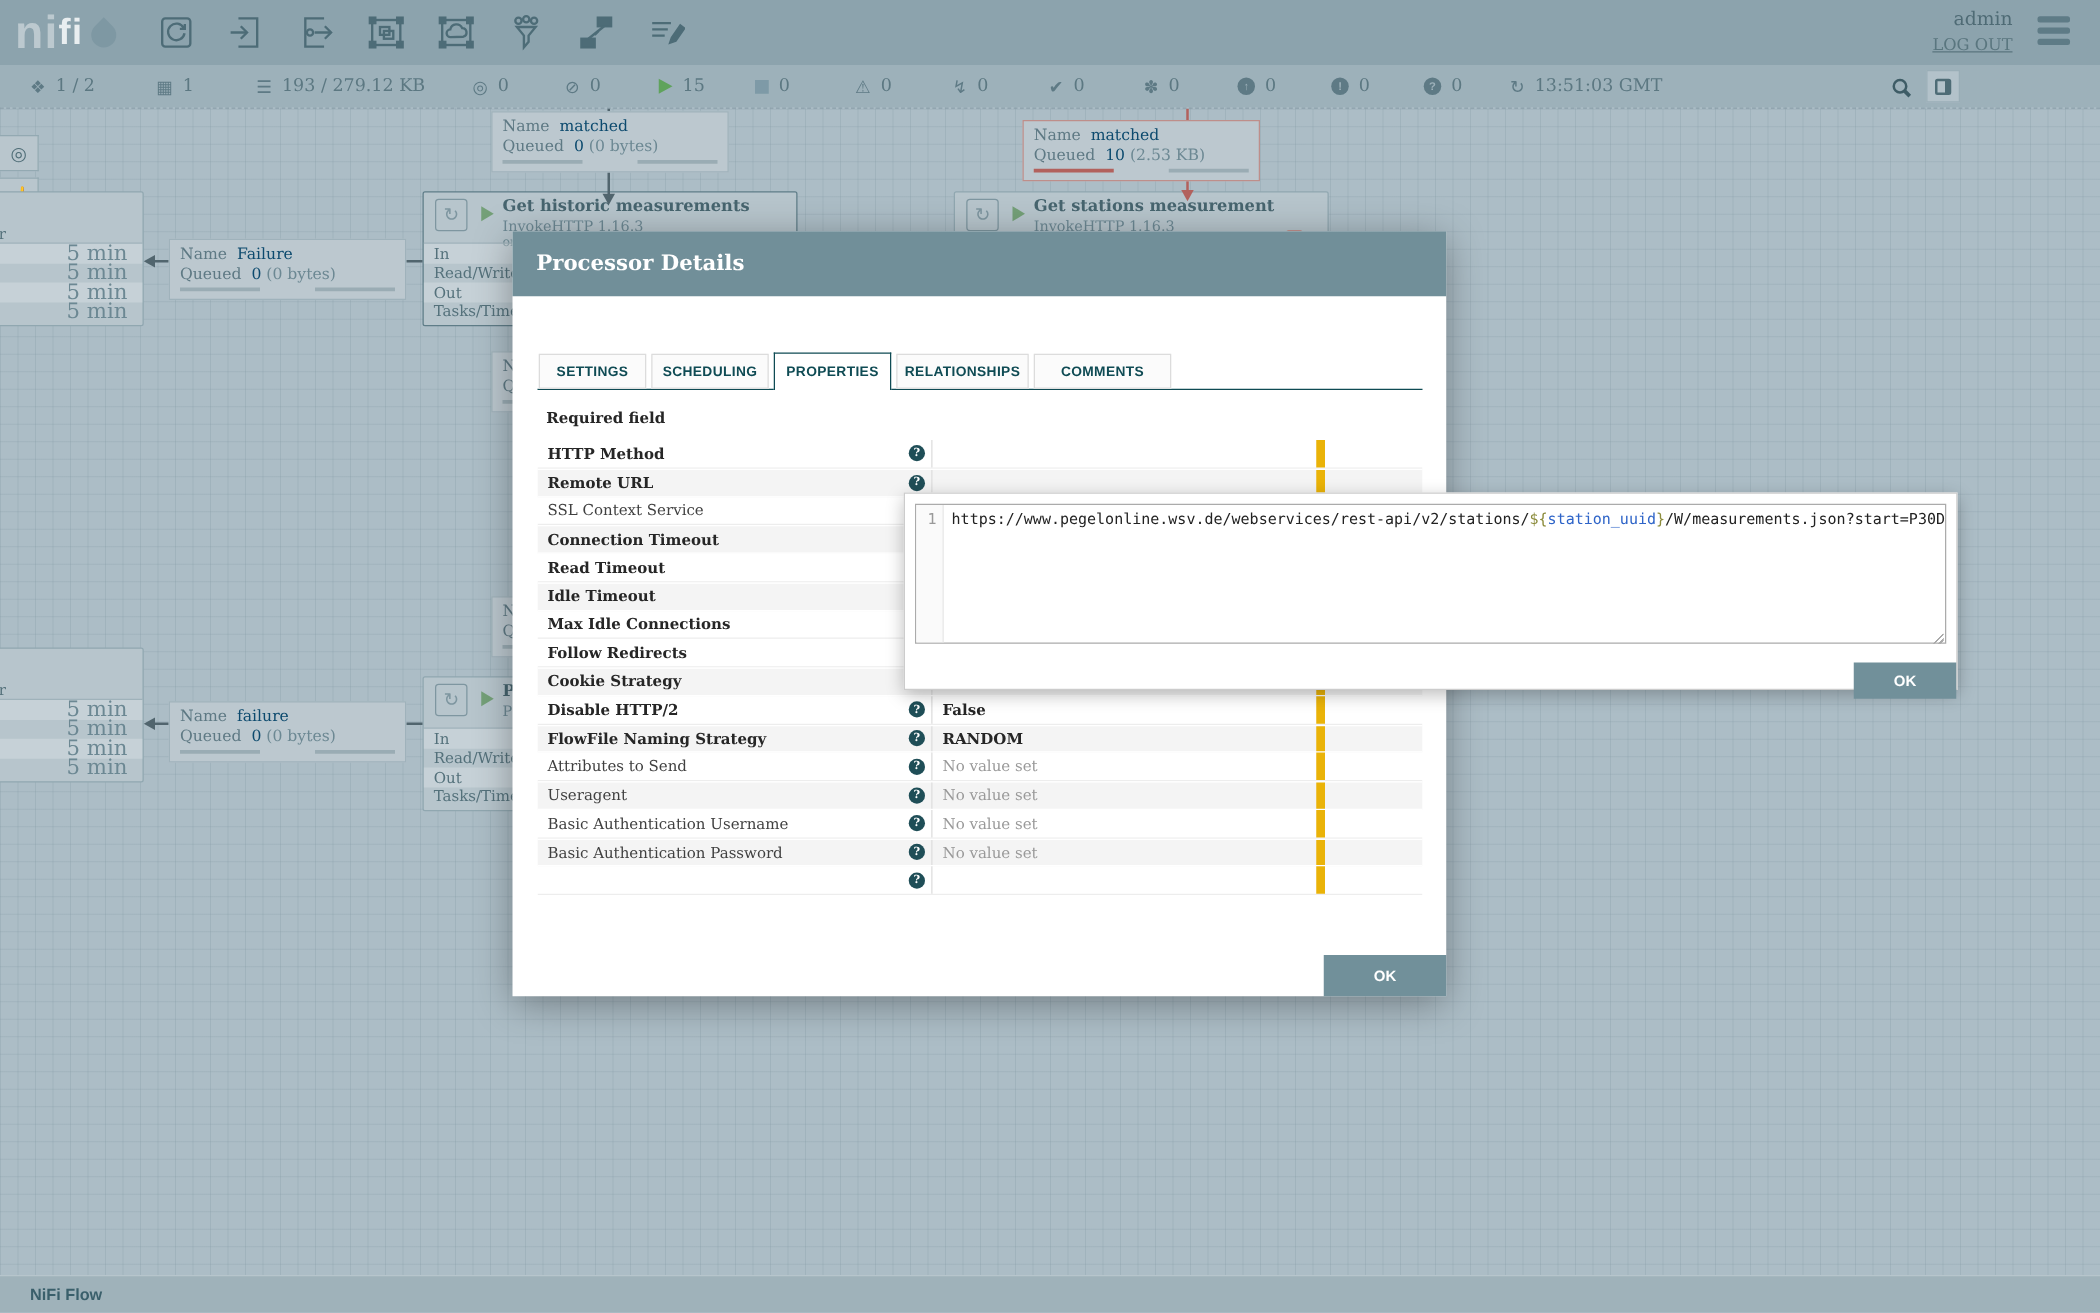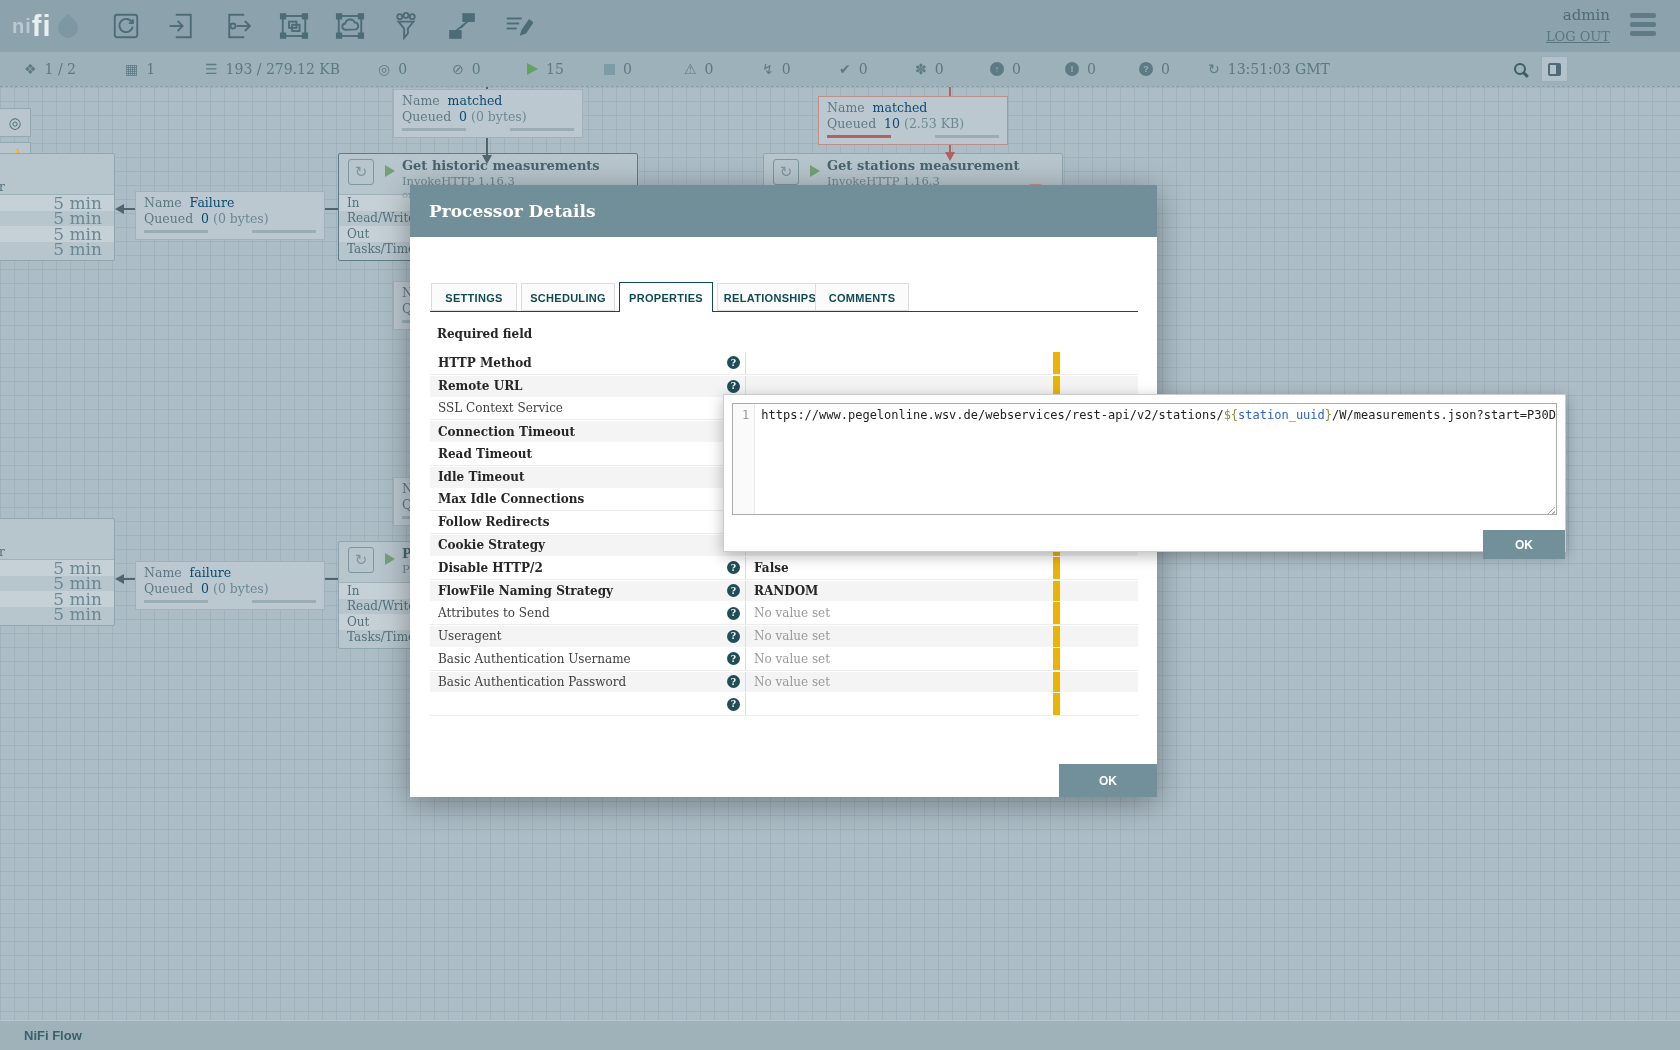--- a/index.html
+++ b/index.html
@@ -3,21 +3,21 @@
 <meta charset="utf-8">
 <style>
   * { margin:0; padding:0; box-sizing:border-box; }
   html,body { width:1680px; height:1050px; overflow:hidden; font-family:"Liberation Sans", sans-serif; }
   body { position:relative; background:#ACBDC6; }
   .mono { font-family:"DejaVu Sans Mono", monospace; }
 
   
   .toolbar { position:absolute; left:0; top:0; width:1680px; height:52px; background:#8CA3AD; display:flex; align-items:center; }
   .logo { display:flex; align-items:center; margin-left:12px; }
-  .logo-ni { font-size:20px; font-weight:bold; color:#BCC9CF; letter-spacing:1px; }
+  .logo-ni { font-size:37px; font-weight:bold; color:#BCC9CF; letter-spacing:1px; }
   .logo-fi { font-size:29px; font-weight:bold; color:#E9EEF0; letter-spacing:1px; }
   .logo-drop { width:20px; height:20px; margin-left:6px; margin-top:4px; background:#7E98A3; border-radius:0 50% 50% 50%; transform:rotate(45deg); }
   .tb-icons { display:flex; gap:24px; margin-left:32px; }
   .tb-icon { width:32px; height:32px; display:flex; align-items:center; justify-content:center; cursor:pointer; }
   .tb-icon svg { stroke:#4D6C77; fill:none; stroke-width:1.5; }
   .tb-right { position:absolute; right:70px; top:6px; text-align:right; }
   .tb-user { font-family:"DejaVu Serif", serif; font-size:15px; color:#4F6B75; }
   .tb-logout { font-family:"DejaVu Serif", serif; font-size:13px; color:#5A767F; text-decoration:underline; margin-top:5px; cursor:pointer; }
   .hamburger { position:absolute; right:24px; top:13px; width:26px; cursor:pointer; }
   .hamburger div { height:5px; background:#5E7B86; border-radius:2px; margin-bottom:4px; }
@@ -496,21 +496,21 @@
   <div class="dlg-header">
     <span class="dlg-title">Processor Details</span>
   </div>
 
   <div class="tabs">
     <div class="tabs-underline"></div>
     <div class="tab" style="left:1px; width:86px">SETTINGS</div>
     <div class="tab" style="left:91px; width:94px">SCHEDULING</div>
     <div class="tab active" style="left:189px; width:94px">PROPERTIES</div>
     <div class="tab" style="left:287px; width:106px">RELATIONSHIPS</div>
-    <div class="tab" style="left:385px; width:94px">COMMENTS</div>
+    <div class="tab" style="left:397px; width:110px">COMMENTS</div>
   </div>
 
   <div class="req-note">Required field</div>
 
   <div class="ptable">
     <div class="pt-rows">
       <div class="ptr">
           <div class="c-name">
             <span class="pname req">HTTP Method</span>
             <span class="help">?</span>

